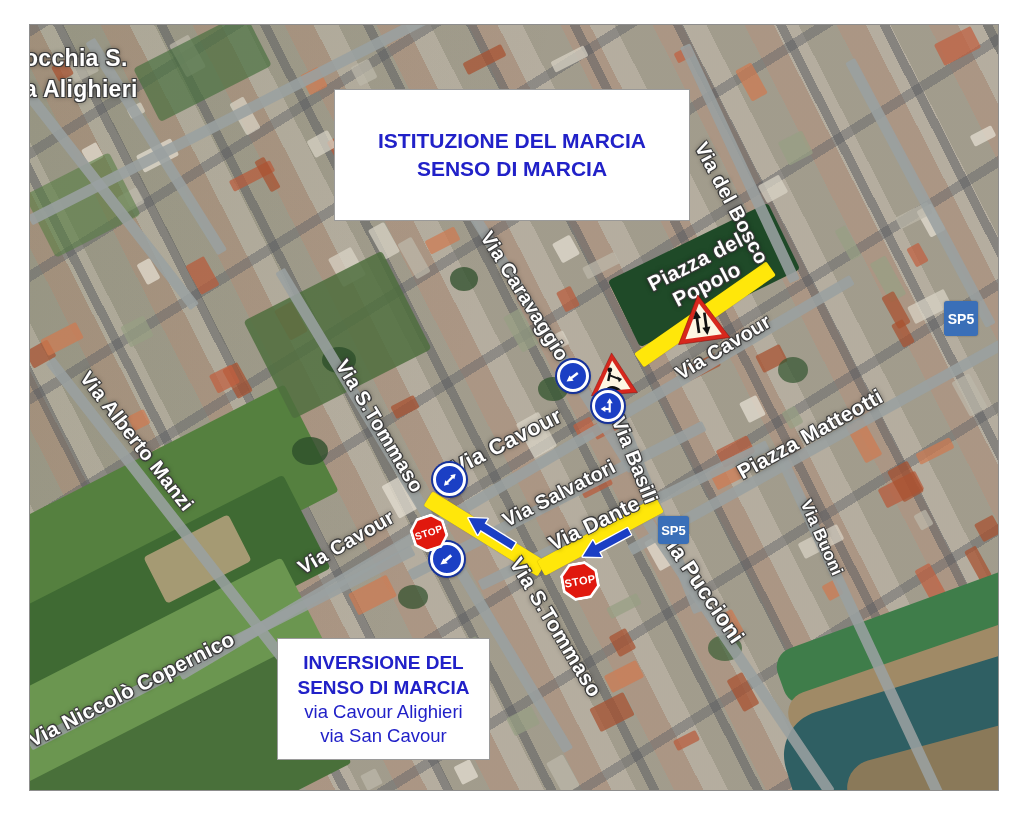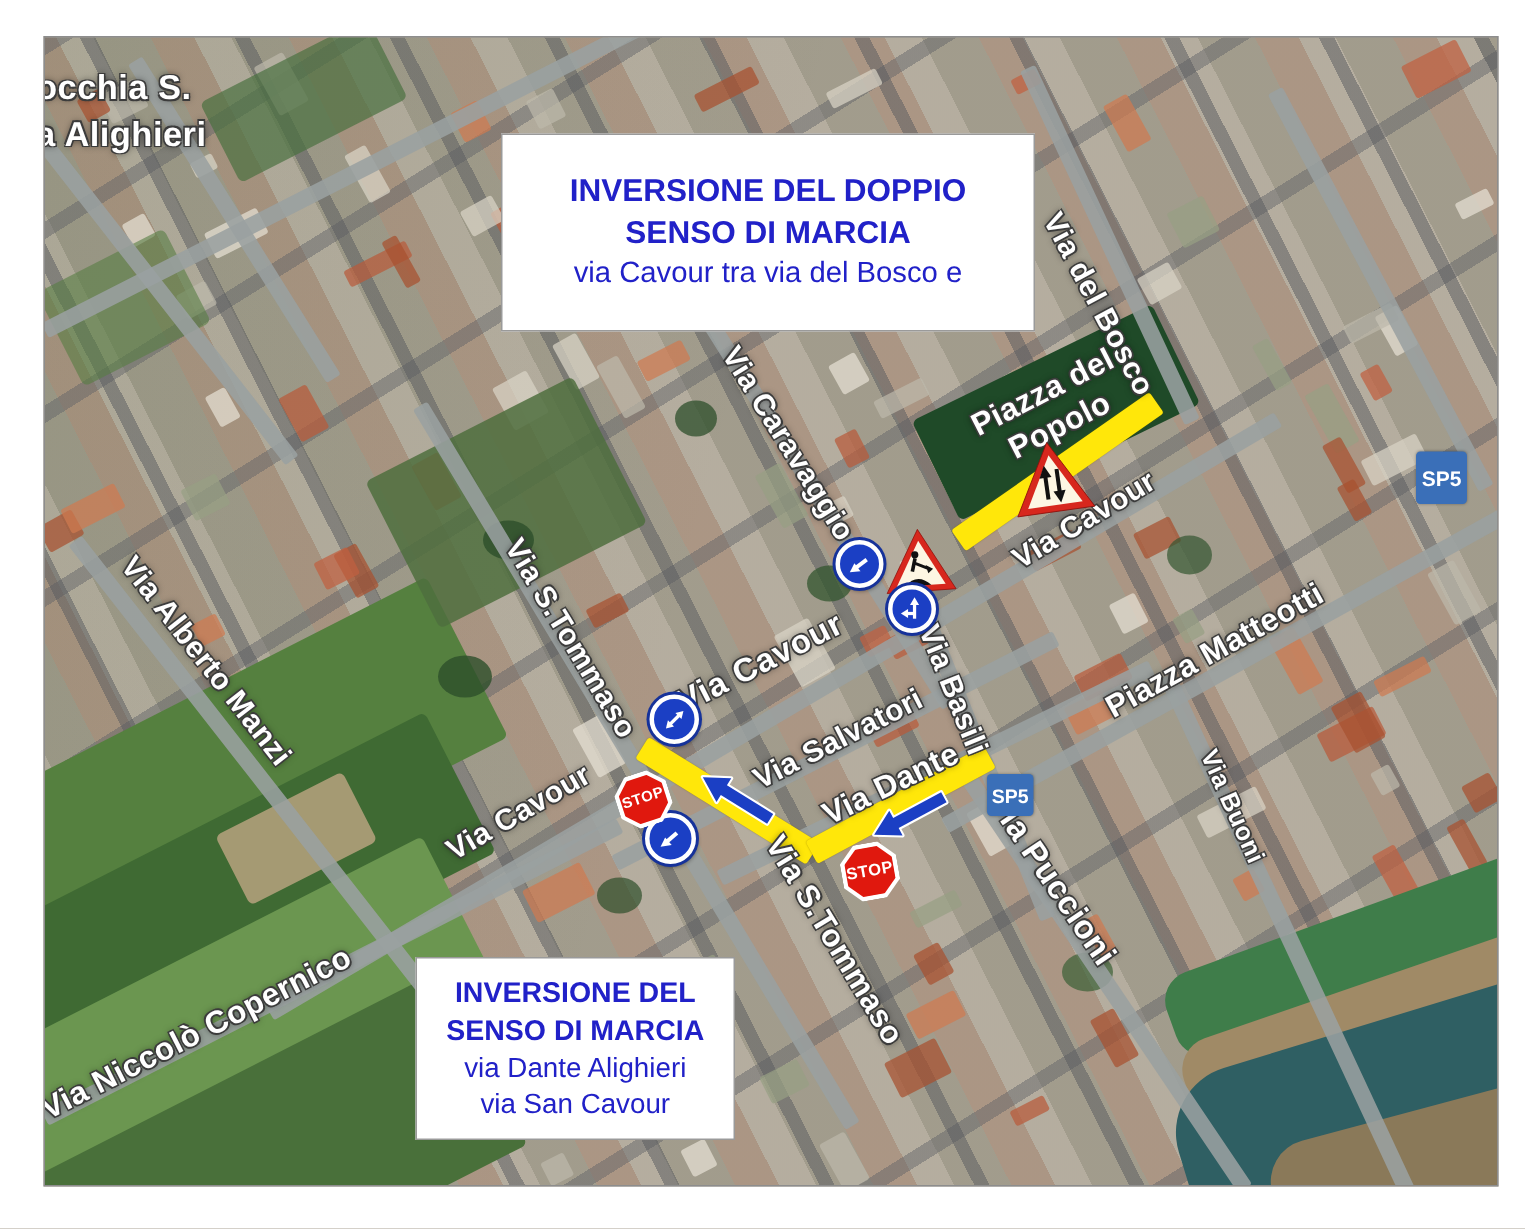--- a/index.html
+++ b/index.html
@@ -287,24 +287,23 @@
   </div>
 
   <div class="stop" style="left:381px;top:490px;width:36px;height:36px;transform:rotate(-18deg);">
     <div class="stop-in" style="font-size:10px;">STOP</div>
   </div>
   <div class="stop" style="left:531px;top:537px;width:38px;height:38px;transform:rotate(-10deg);">
     <div class="stop-in" style="font-size:11px;">STOP</div>
   </div>
 
   <div class="notice" style="left:304px;top:64px;width:354px;height:130px;">
-    <div class="nt">INVERSIONE DEL DOPPIO</div>
+    <div class="nt">ISTITUZIONE DEL MARCIA</div>
     <div class="nt">SENSO DI MARCIA</div>
-    <div class="nb">via Cavour tra via del Bosco e</div>
   </div>
   <div class="notice" style="left:247px;top:613px;width:211px;height:120px;">
     <div class="nt" style="font-size:19px;">INVERSIONE DEL</div>
     <div class="nt" style="font-size:19px;">SENSO DI MARCIA</div>
-    <div class="nb" style="font-size:18.5px;">via Dante Alighieri</div>
+    <div class="nb" style="font-size:18.5px;">via Cavour Alighieri</div>
     <div class="nb" style="font-size:18.5px;">via San Cavour</div>
   </div>
 
 </div>
 
 </body></html>

